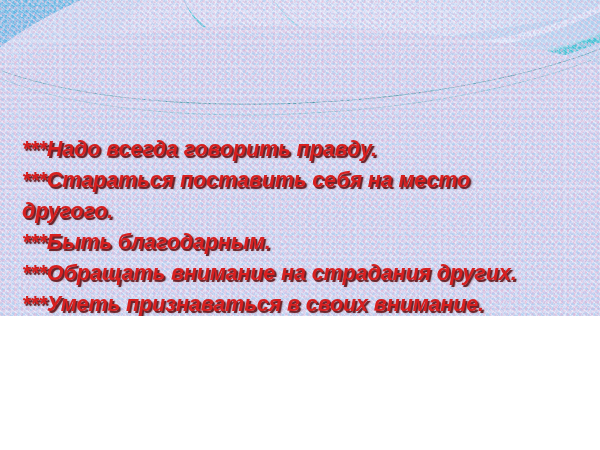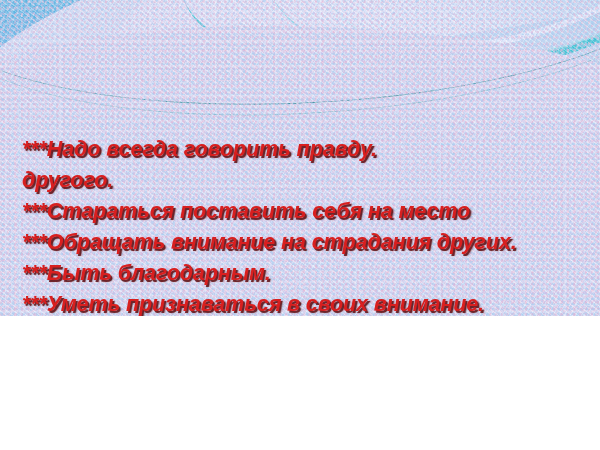--- a/index.html
+++ b/index.html
@@ -256,20 +256,20 @@
   <div class="body-curve-noise"></div>
 
   <div class="ribbon ribbon-thin-1"></div>
   <div class="ribbon ribbon-thin-2"></div>
 
   <div class="bg-noise"></div>
   <div class="bg-noise2"></div>
 
   <div class="text-block">
     <div class="line">***Надо всегда говорить правду.</div>
+    <div class="line">***Стараться поставить себя на место</div>
     <div class="line">другого.</div>
-    <div class="line">***Стараться поставить себя на место</div>
+    <div class="line">***Быть благодарным.</div>
     <div class="line">***Обращать внимание на страдания других.</div>
-    <div class="line">***Быть благодарным.</div>
     <div class="line">***Уметь признаваться в своих внимание.</div>
   </div>
 
 </div>
 
 </body></html>

